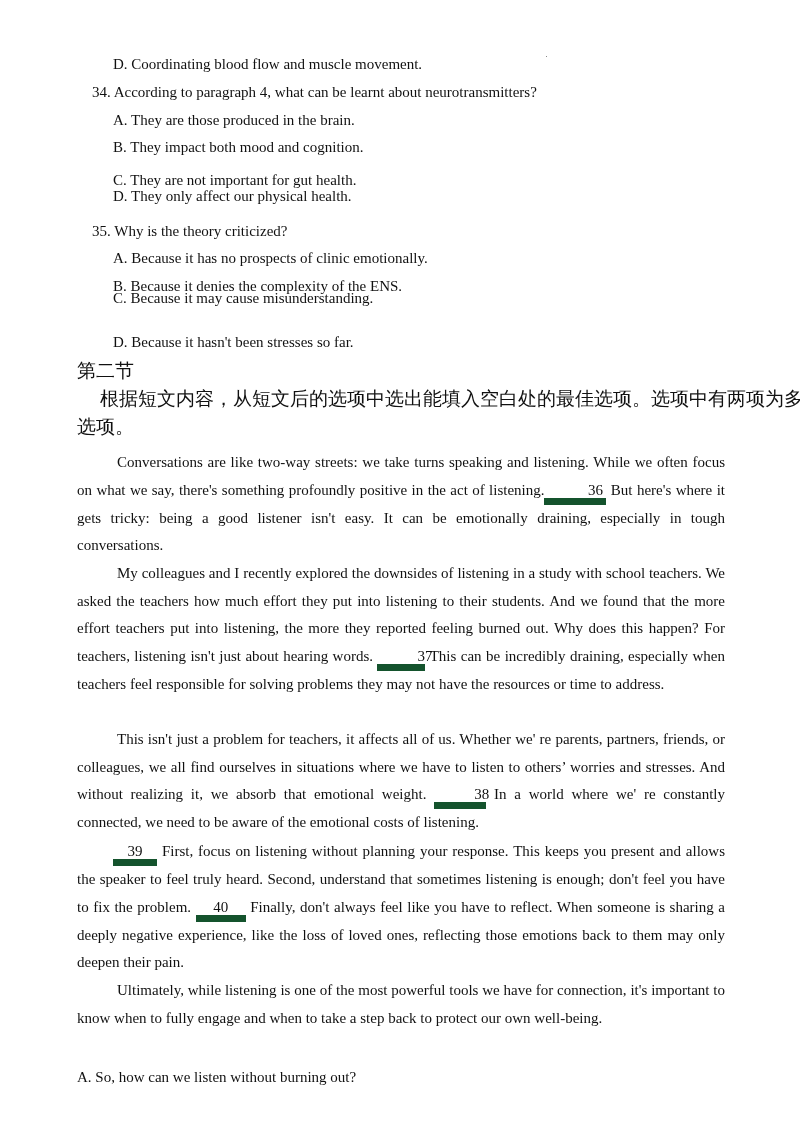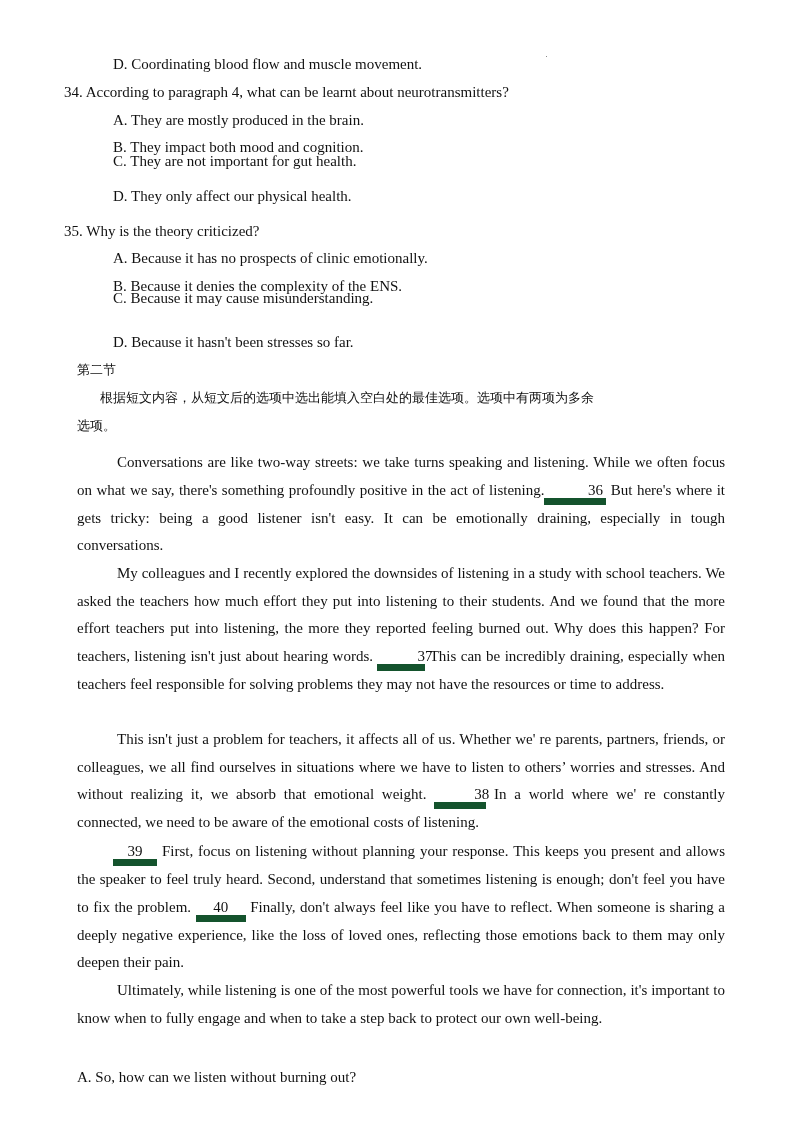--- a/index.html
+++ b/index.html
@@ -2,44 +2,44 @@
 <html><head>
 <meta charset="utf-8">
 <style>
   html, body { margin: 0; padding: 0; background: #ffffff; }
   body {
     width: 800px; height: 1131px; overflow: hidden; position: relative;
     font-family: "Liberation Serif", "DejaVu Serif", serif;
     color: #111111; font-size: 15px;
   }
   .line { position: absolute; white-space: nowrap; line-height: 20px; }
-  .q { left: 64px; }
+  .q { left: 92px; }
   .opt { left: 113px; }
-  .cn { left: 77px; font-family: "DejaVu Sans", sans-serif; font-size: 13px; }
+  .cn { left: 77px; font-family: "DejaVu Sans", sans-serif; font-size: 19px; }
   .para {
     position: absolute; left: 77px; width: 648px;
     line-height: 27.7px; text-align: justify; text-indent: 40px;
   }
   .blank {
     display: inline-block; border-bottom: 7px solid #14532d;
     text-align: center; line-height: 16px;
   }
   .dot { position: absolute; left: 546px; top: 56px; width: 1px; height: 1px; background: #888; }
 </style>
 </head>
 <body>
 
 <div class="dot"></div>
 
 <div class="line opt" style="top:54px">D. Coordinating blood flow and muscle movement.</div>
 
 <div class="line q" style="top:82px">34. According to paragraph 4, what can be learnt about neurotransmitters?</div>
-<div class="line opt" style="top:110px">A. They are mostly produced in the brain.</div>
+<div class="line opt" style="top:110px">A. They are those produced in the brain.</div>
 <div class="line opt" style="top:137px">B. They impact both mood and cognition.</div>
-<div class="line opt" style="top:151px">C. They are not important for gut health.</div>
+<div class="line opt" style="top:170px">C. They are not important for gut health.</div>
 <div class="line opt" style="top:186px">D. They only affect our physical health.</div>
 
 <div class="line q" style="top:221px">35. Why is the theory criticized?</div>
 <div class="line opt" style="top:248px">A. Because it has no prospects of clinic emotionally.</div>
 <div class="line opt" style="top:276px">B. Because it denies the complexity of the ENS.</div>
 <div class="line opt" style="top:288px">C. Because it may cause misunderstanding.</div>
 <div class="line opt" style="top:332px">D. Because it hasn't been stresses so far.</div>
 
 <div class="line cn" style="top:360px">第二节</div>
 <div class="line cn" style="top:388px; left:100px">根据短文内容，从短文后的选项中选出能填入空白处的最佳选项。选项中有两项为多余</div>

